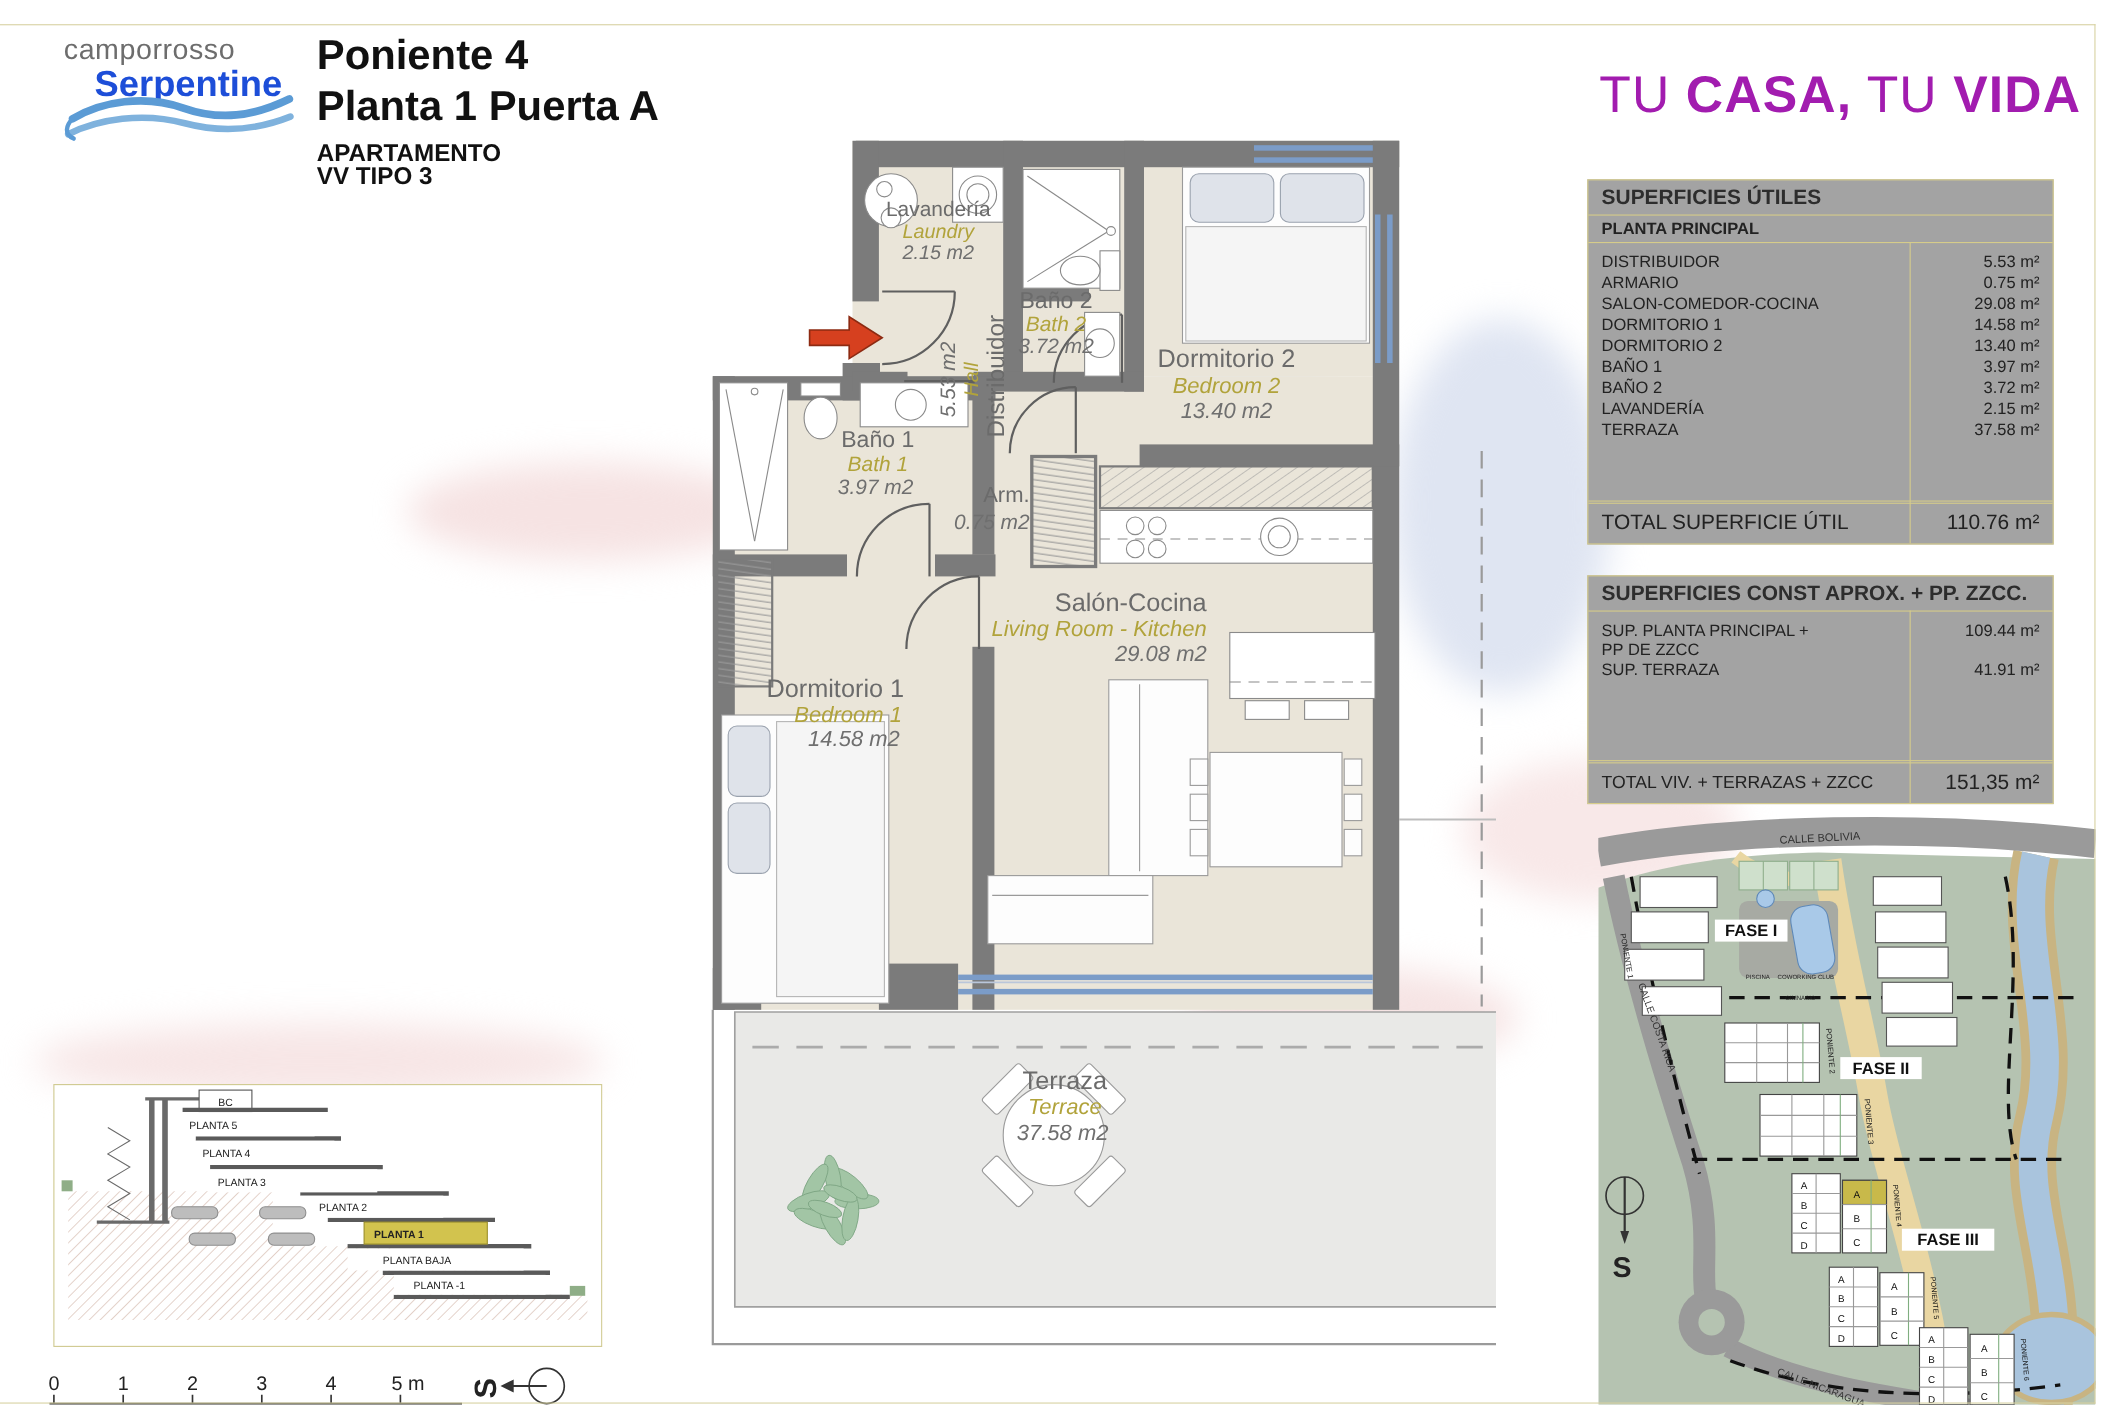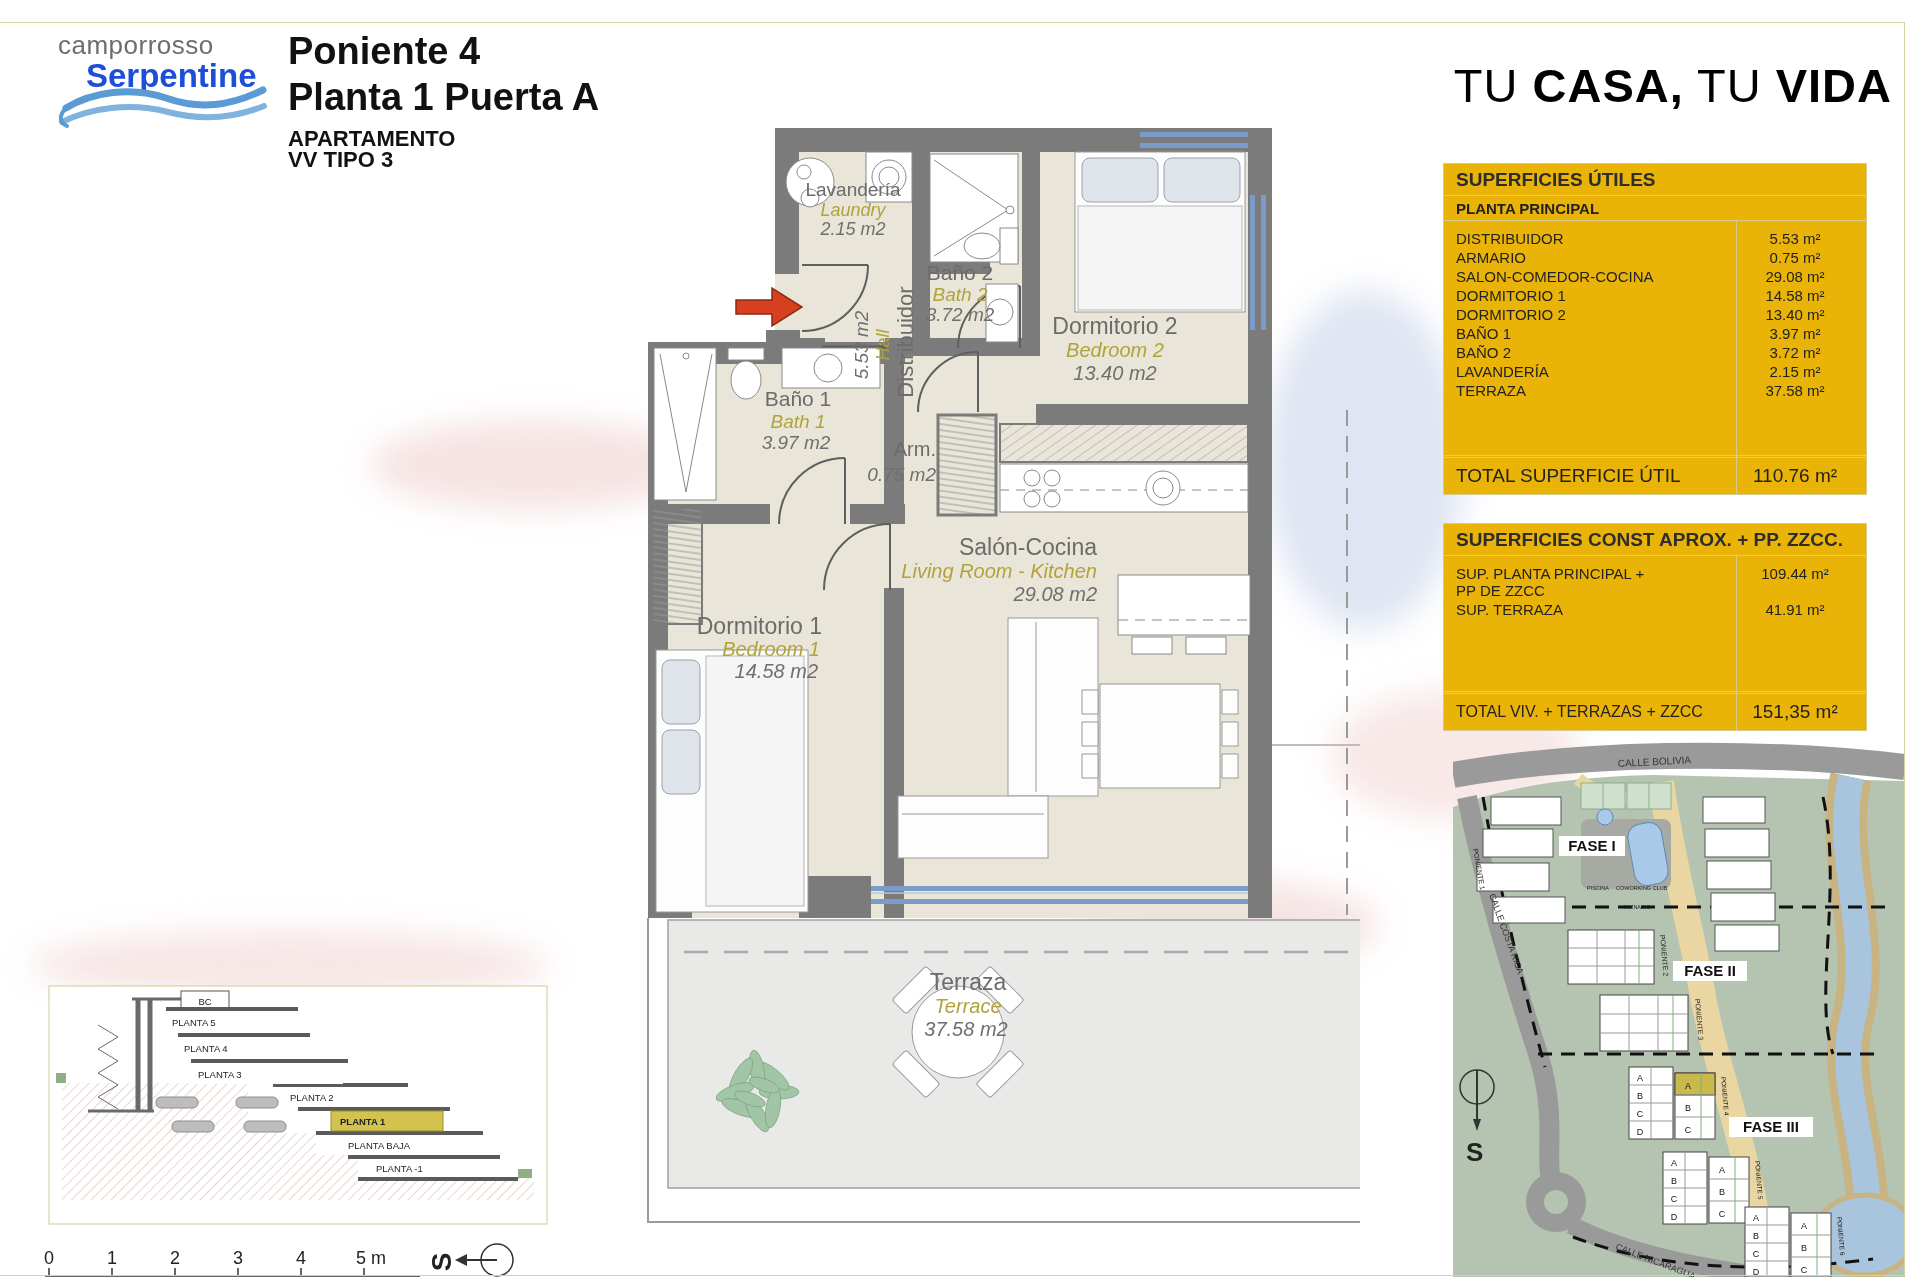--- a/index.html
+++ b/index.html
@@ -12,31 +12,31 @@
     pointer-events:none;z-index:3;}
   
   .cloud{position:absolute;border-radius:50%;filter:blur(16px);z-index:0;}
   
   .brand{left:58px;top:30px;width:230px;z-index:2;}
   .brand-l1{font-size:26px;color:#6d6d6d;letter-spacing:.5px;line-height:30px;}
   .brand-l2{font-size:33px;color:#1d4ed8;font-weight:700;margin-left:28px;line-height:32px;}
   .title-block{left:288px;top:28px;z-index:2;color:#111;}
   .title-main{font-size:38px;font-weight:700;line-height:46px;}
   .title-sub{font-size:22px;font-weight:700;line-height:21px;margin-top:8px;}
-  .slogan{right:28px;top:58px;z-index:2;font-size:47px;color:#000000;letter-spacing:1px;white-space:nowrap;}
+  .slogan{right:28px;top:58px;z-index:2;font-size:47px;color:#a21caf;letter-spacing:1px;white-space:nowrap;}
   .slogan .b{font-weight:700;}
   
-  .area-table{position:absolute;left:1443px;width:424px;background:#eab308;border:1px solid #d6cc8a;
+  .area-table{position:absolute;left:1443px;width:424px;background:#a3a3a3;border:1px solid #d6cc8a;
      display:flex;flex-direction:column;font-size:15px;color:#222;z-index:2;box-sizing:border-box;}
   .at-title{padding:5px 0 4px 12px;font-size:19px;font-weight:600;border-bottom:1px solid #d6cc8a;color:#2d2d2d;}
   .at-section{padding:4px 0 3px 12px;font-weight:700;font-size:15px;border-bottom:1px solid #d6cc8a;}
   .at-body{flex:1;padding:9px 0;display:flex;flex-direction:column;gap:2px;}
   .at-row{display:flex;}
   .at-label{flex:1;padding-left:12px;white-space:pre-line;}
-  .at-value{width:118px;text-align:center;padding-right:12px;}
+  .at-value{width:118px;text-align:right;padding-right:12px;}
   .at-total{border-top:3px double #d6cc8a;display:flex;align-items:center;min-height:36px;font-size:19px;}
   .at-total .at-label{font-size:19px;}
   .t2 .at-total .at-label{font-size:16px;}
   .t2 .at-body{}
   .v-divider{position:absolute;right:129px;width:1px;background:#d6cc8a;bottom:0;}
   svg{font-family:"Liberation Sans","DejaVu Sans",sans-serif;}
   svg text{user-select:none;}
 </style>
 </head>
 <body>

